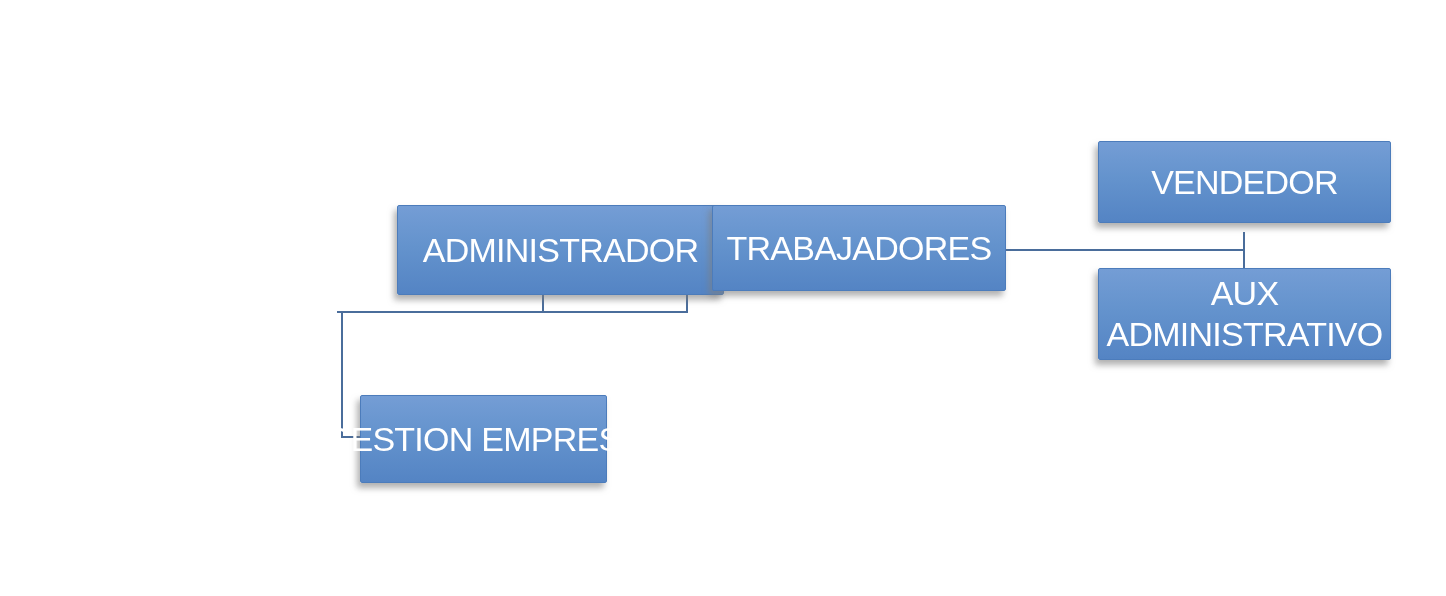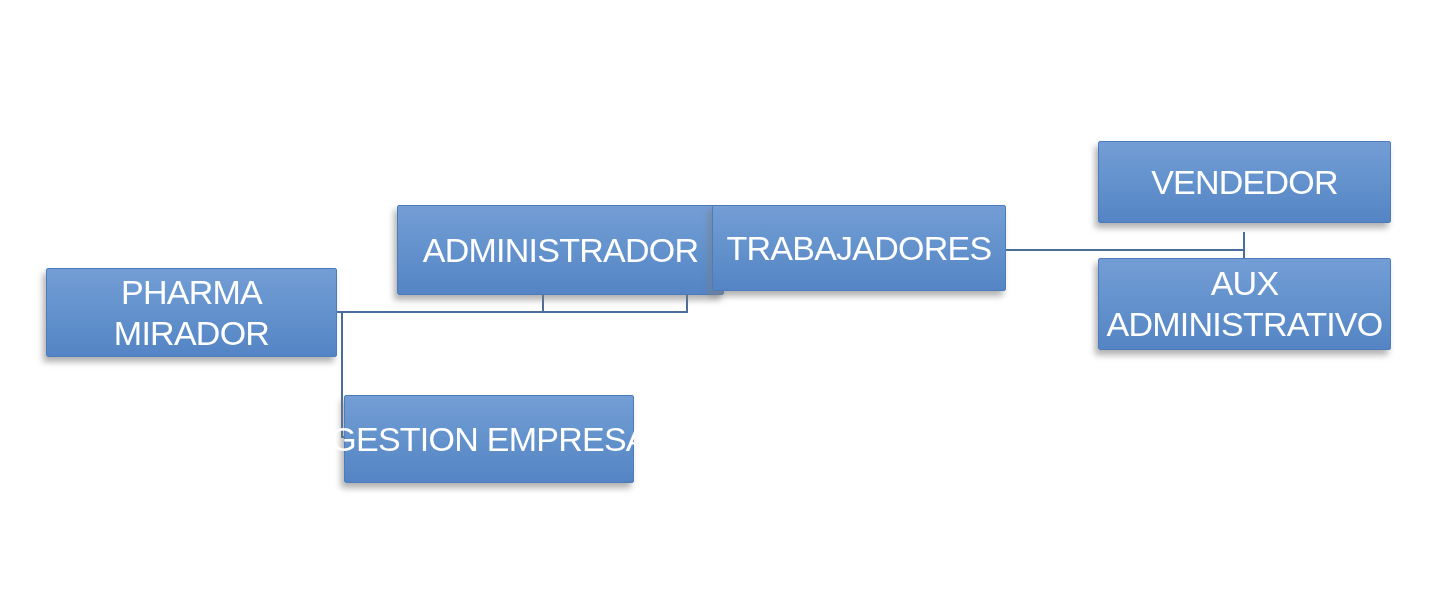--- a/index.html
+++ b/index.html
@@ -39,22 +39,22 @@
     z-index: 1;
   }
   .connector.h { height: 2px; }
   .connector.v { width: 2px; }
 
   
   #node-pharma        { left: 46px;   top: 268px; width: 291px; height: 89px; }
   #node-administrador { left: 397px;  top: 205px; width: 327px; height: 90px; }
   #node-trabajadores  { left: 712px;  top: 205px; width: 294px; height: 86px; }
   #node-vendedor      { left: 1098px; top: 141px; width: 293px; height: 82px; }
-  #node-aux           { left: 1098px; top: 258px; width: 293px; height: 92px; }
-  #node-gestion       { left: 344px;  top: 395px; width: 290px; height: 88px; }
+  #node-aux           { left: 1098px; top: 268px; width: 293px; height: 92px; }
+  #node-gestion       { left: 360px;  top: 395px; width: 247px; height: 88px; }
 
   
   #conn-main-h           { left: 337px;  top: 311px; width: 351px; }
   #conn-admin-stub-mid   { left: 542px;  top: 295px; height: 17px; }
   #conn-admin-stub-right { left: 686px;  top: 295px; height: 17px; }
   #conn-gestion-v        { left: 341px;  top: 311px; height: 127px; }
   #conn-gestion-h        { left: 341px;  top: 436px; width: 19px; }
   #conn-admin-trab       { left: 688px;  top: 249px; width: 24px; }
   #conn-trab-right       { left: 1006px; top: 249px; width: 239px; }
   #conn-vend-aux         { left: 1243px; top: 232px; height: 36px; }
@@ -66,22 +66,20 @@
 
   <div class="connector h" id="conn-main-h"></div>
   <div class="connector v" id="conn-admin-stub-mid"></div>
   <div class="connector v" id="conn-admin-stub-right"></div>
   <div class="connector v" id="conn-gestion-v"></div>
   <div class="connector h" id="conn-gestion-h"></div>
   <div class="connector h" id="conn-admin-trab"></div>
   <div class="connector h" id="conn-trab-right"></div>
   <div class="connector v" id="conn-vend-aux"></div>
 
-  <div class="node" id="node-pharma">PHARMA
-MIRADOR</div>
 
   <div class="node" id="node-administrador">ADMINISTRADOR</div>
 
   <div class="node" id="node-trabajadores">TRABAJADORES</div>
 
   <div class="node" id="node-vendedor">VENDEDOR</div>
 
   <div class="node" id="node-aux">AUX
 ADMINISTRATIVO</div>
 

